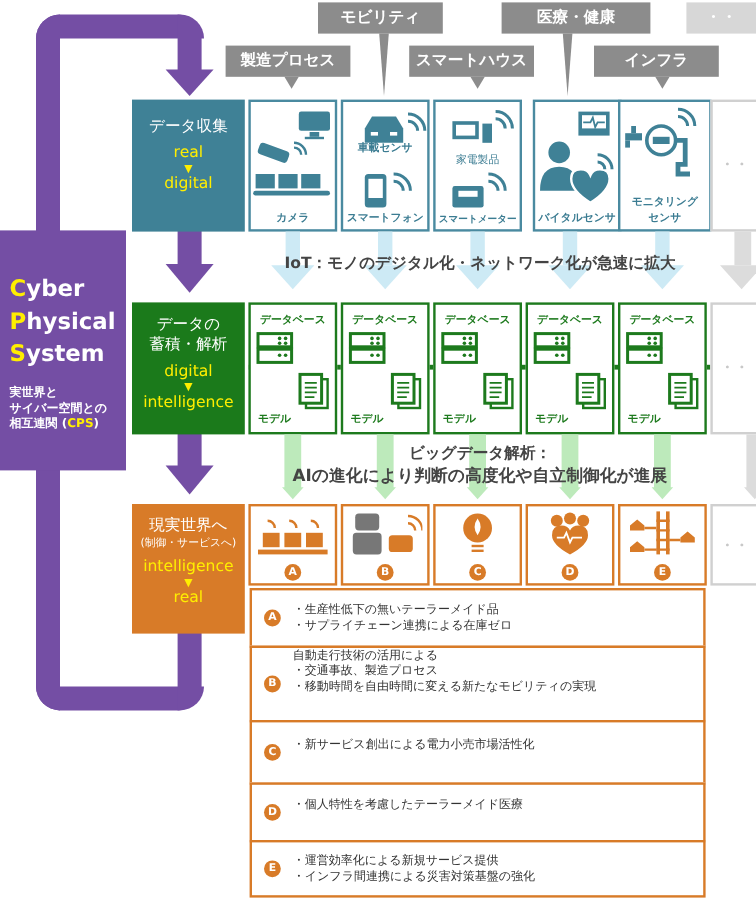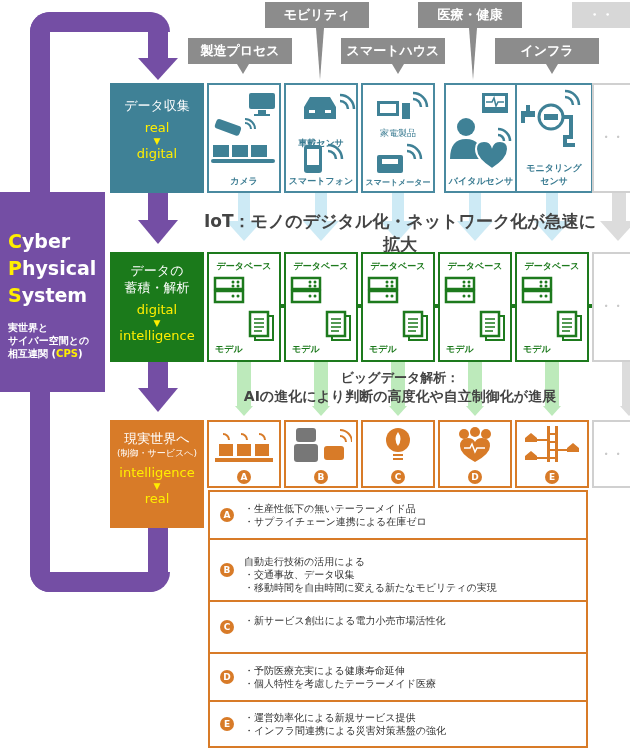--- a/index.html
+++ b/index.html
@@ -11,21 +11,21 @@
 .tri{position:absolute;width:0;height:0;border-left:6px solid transparent;border-right:6px solid transparent;border-top:10px solid #8c8c8c}
 .stage{position:absolute;color:#fff;text-align:center;font-weight:normal}
 .stage .t{font-size:13px;line-height:17px}
 .stage .y{color:#ffee00;font-size:13px;line-height:16px}
 .stage .a{color:#ffee00;font-size:9px;line-height:10px}
 .cell{position:absolute;border:2px solid #4a8aa0;background:#fff;color:#3b7c92;text-align:center;font-size:9px;font-weight:bold}
 .cell.g{border-color:#1d7a1d;color:#1d7a1d}
 .cell.o{border-color:#d87b28;color:#d87b28}
 .cell.gy{border-color:#d0d0d0;color:#ccc}
 .dots{color:#c8c8c8;font-size:12px}
-.band{position:absolute;text-align:center;font-weight:bold;color:#444;font-size:17px}
+.band{position:absolute;text-align:center;font-weight:bold;color:#444;font-size:13px}
 .res{position:absolute;left:208px;width:380px;border:2px solid #d87b28;background:#fff;font-size:10px;color:#333}
 .badge{position:absolute;width:14px;height:14px;border-radius:50%;background:#d87b28;color:#fff;font-size:9px;font-weight:bold;text-align:center;line-height:14px}
 .res .lines{position:absolute;left:34px;line-height:13px}
 </style>
 </head>
 <body>
 
 <div class="loop" style="left:30px;top:12px;width:20px;height:580px;border-radius:20px 0 0 20px"></div>
 <div class="loop" style="left:30px;top:12px;width:140px;height:20px;border-radius:20px 20px 0 0"></div>
 <div class="loop" style="left:148px;top:12px;width:20px;height:50px;border-radius:0 20px 0 0"></div>
@@ -49,21 +49,21 @@
     <div><span>相互連関 (</span><span style="color:#ffee00">CPS</span>)</div>
   </div>
 </div>
 
 <div class="cat" style="left:188px;top:38px;width:104px">製造プロセス</div>
 <div class="tri" style="left:237px;top:64px"></div>
 <div class="cat" style="left:265px;top:2px;width:104px">モビリティ</div>
 <div class="tri" style="left:316px;top:28px;border-top-width:52px;border-left-width:4px;border-right-width:4px"></div>
 <div class="cat" style="left:341px;top:38px;width:104px">スマートハウス</div>
 <div class="tri" style="left:392px;top:64px"></div>
-<div class="cat" style="left:418px;top:2px;width:104px">医療・健康</div>
+<div class="cat" style="left:418px;top:2px;width:124px">医療・健康</div>
 <div class="tri" style="left:469px;top:28px;border-top-width:52px;border-left-width:4px;border-right-width:4px"></div>
 <div class="cat" style="left:495px;top:38px;width:104px">インフラ</div>
 <div class="tri" style="left:546px;top:64px"></div>
 <div class="cat gray" style="left:572px;top:2px;width:58px">・・</div>
 
 <div class="stage" style="left:110px;top:83px;width:94px;height:110px;background:#3f8196;padding-top:14px">
   <div class="t">データ収集</div>
   <div class="y" style="margin-top:6px">real</div>
   <div class="a">▼</div>
   <div class="y">digital</div>
@@ -82,21 +82,21 @@
   </svg>
   <div class="abs" style="bottom:3px;width:100%">カメラ</div>
 </div>
 <div class="cell" style="left:284px;top:83px;width:74px;height:110px">
   <svg width="60" height="30" style="position:absolute;left:14px;top:8px">
       <path d="M4 26 L4 14 L10 4 L30 4 L36 14 L36 26 Z" fill="#3f8196"></path>
       <rect x="9" y="17" width="6" height="3" fill="#fff"></rect>
       <rect x="25" y="17" width="6" height="3" fill="#fff"></rect>
       <path d="M40 8 a8 8 0 0 1 8 8 M40 2 a14 14 0 0 1 14 14" stroke="#3f8196" stroke-width="2.5" fill="none"></path>
     </svg>
-  <div class="abs" style="top:52px;width:100%">車載センサ</div>
+  <div class="abs" style="top:32px;width:100%">車載センサ</div>
   <svg width="60" height="32" style="position:absolute;left:16px;top:58px">
       <rect x="2" y="2" width="18" height="28" rx="3" fill="#3f8196"></rect>
       <rect x="5" y="6" width="12" height="16" fill="#fff"></rect>
       <path d="M26 8 a8 8 0 0 1 8 8 M26 2 a14 14 0 0 1 14 14" stroke="#3f8196" stroke-width="2.5" fill="none"></path>
     </svg>
   <div class="abs" style="bottom:3px;width:100%">スマートフォン</div>
 </div>
 <div class="cell" style="left:361px;top:83px;width:74px;height:110px">
   <svg width="60" height="34" style="position:absolute;left:12px;top:6px">
       <rect x="2" y="10" width="22" height="15" fill="#3f8196"></rect>
@@ -347,36 +347,35 @@
 <div id="results">
     <div class="res" style="top:490px;height:50px">
   <div class="badge" style="left:10px;top:16px">A</div>
   <div class="lines" style="top:10px">
         <div>・生産性低下の無いテーラーメイド品</div>
         <div>・サプライチェーン連携による在庫ゼロ</div>
       </div>
  </div>
     <div class="res" style="top:538px;height:64px">
   <div class="badge" style="left:10px;top:23px">B</div>
-  <div class="lines" style="top:15px">
+  <div class="lines" style="top:0">
         <div>自動走行技術の活用による</div>
-        <div>・交通事故、データ収集</div>
+        <div>・交通事故、製造プロセス</div>
         <div>・移動時間を自由時間に変える新たなモビリティの実現</div>
       </div>
  </div>
     <div class="res" style="top:600px;height:54px">
   <div class="badge" style="left:10px;top:18px">C</div>
   <div class="lines" style="top:12px">
         <div>・新サービス創出による電力小売市場活性化</div>
       </div>
  </div>
     <div class="res" style="top:652px;height:50px">
   <div class="badge" style="left:10px;top:16px">D</div>
   <div class="lines" style="top:10px">
-        <div>・予防医療充実による健康寿命延伸</div>
         <div>・個人特性を考慮したテーラーメイド医療</div>
       </div>
  </div>
     <div class="res" style="top:700px;height:48px">
   <div class="badge" style="left:10px;top:15px">E</div>
   <div class="lines" style="top:9px">
         <div>・運営効率化による新規サービス提供</div>
         <div>・インフラ間連携による災害対策基盤の強化</div>
       </div>
  </div>

